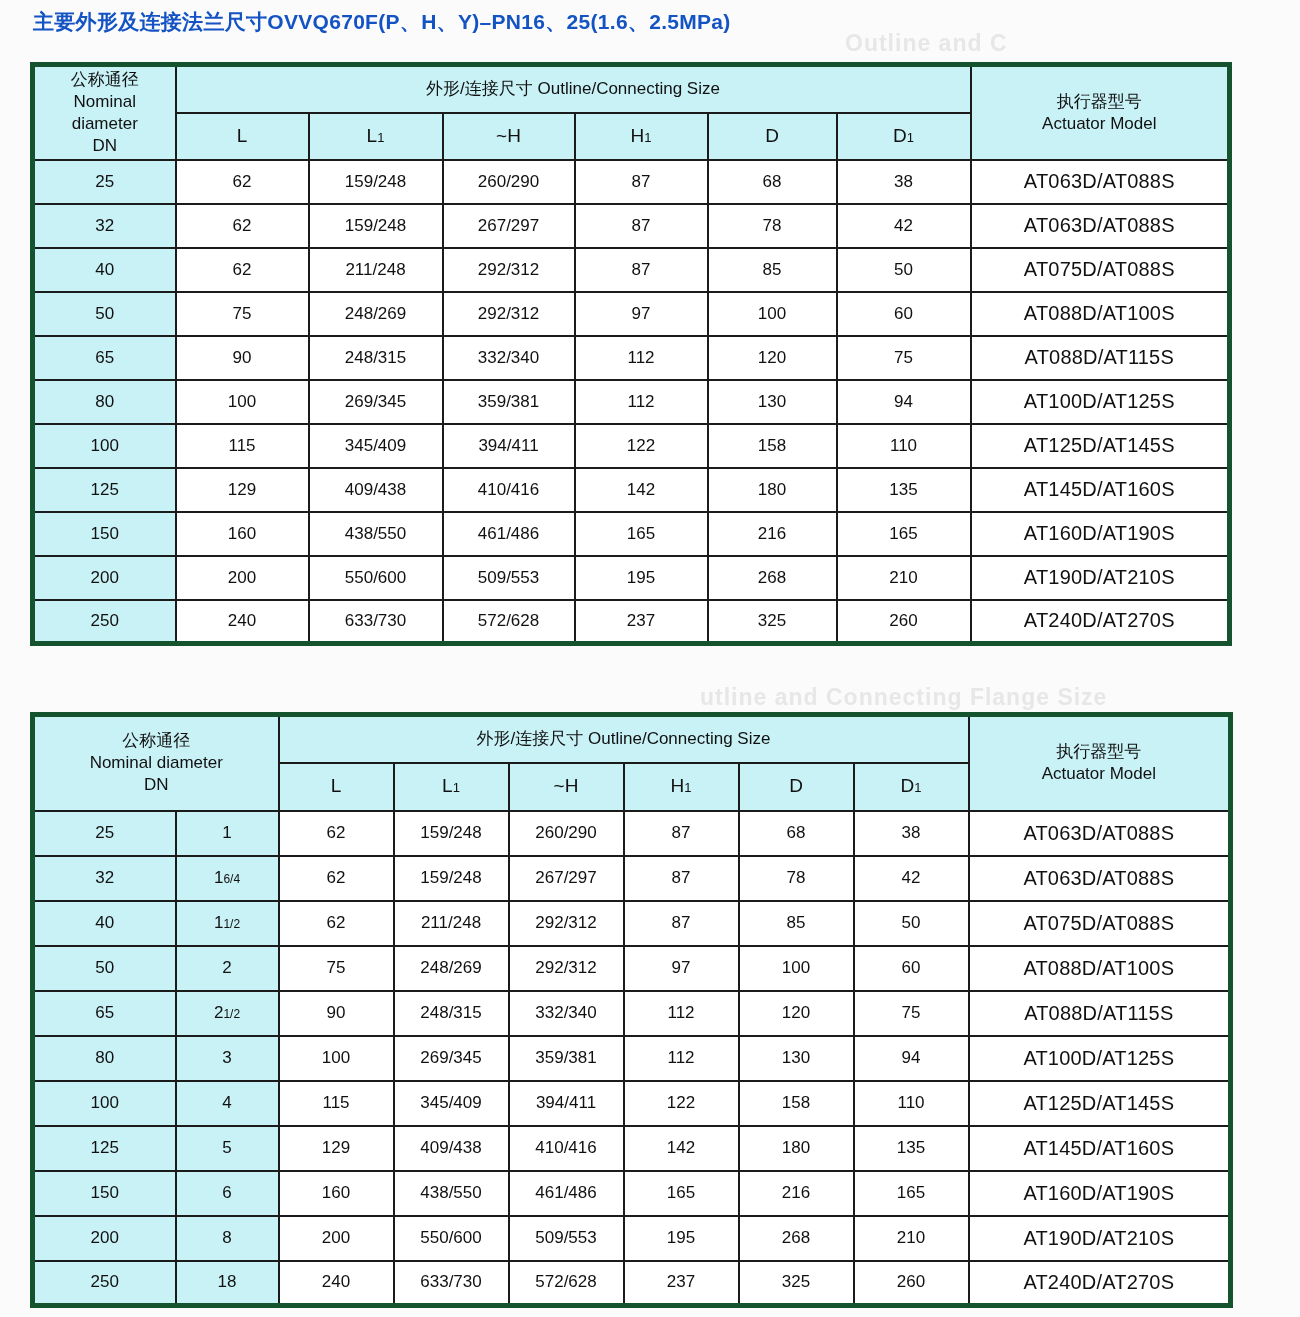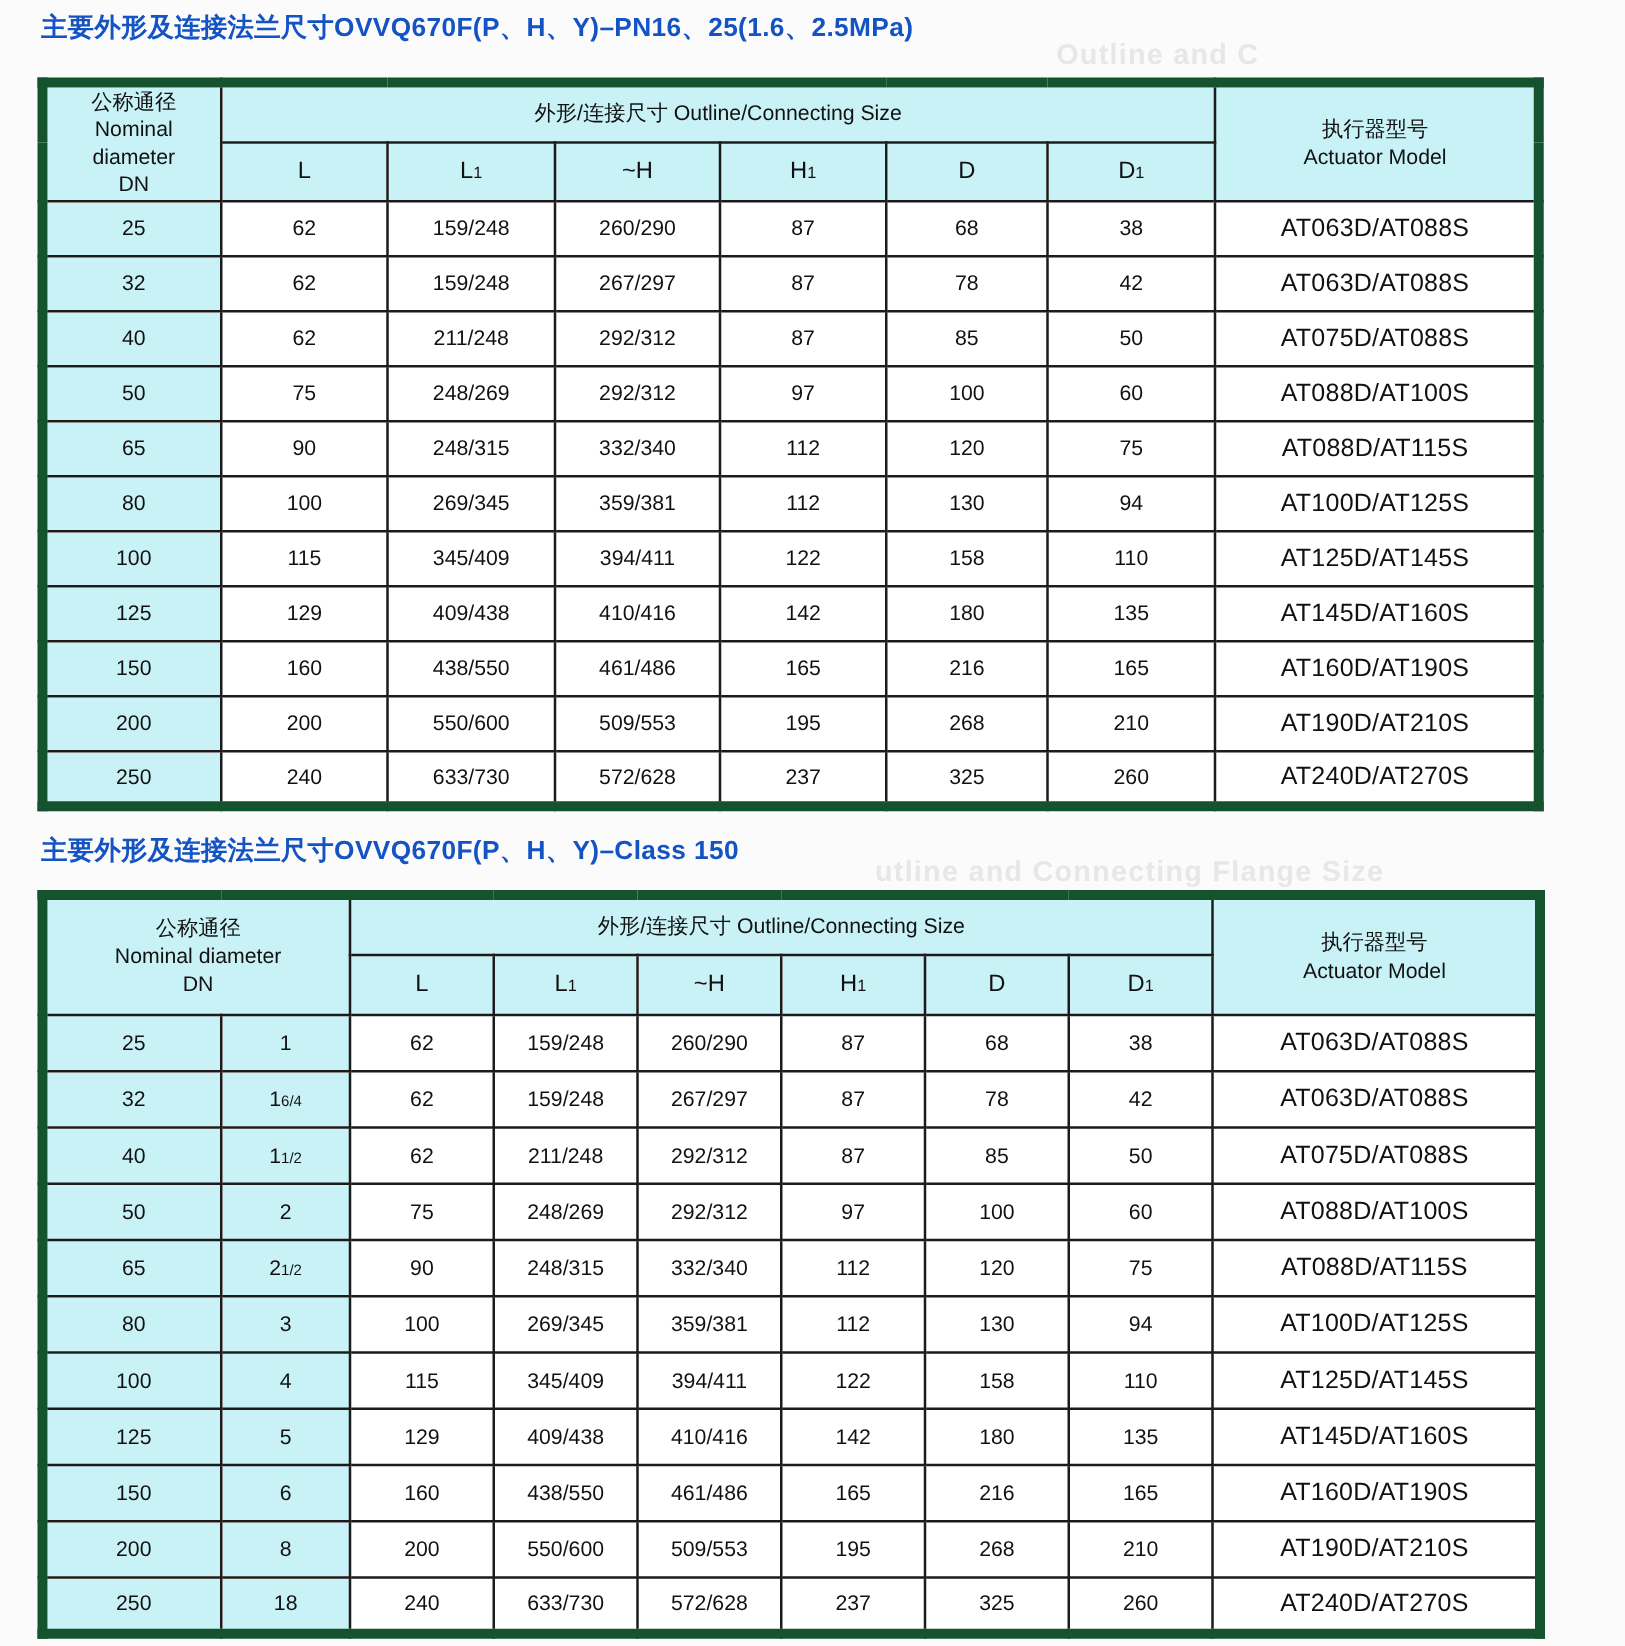--- a/index.html
+++ b/index.html
@@ -31,21 +31,21 @@
     color:#e7e7e7;
     letter-spacing:1px;
     white-space:nowrap;
     z-index:1;
   }
   table.spec {
     position:absolute;
     border-collapse:collapse;
     table-layout:fixed;
     background:#ffffff;
-    border:8px solid #14532d;
+    border:5px solid #14532d;
     z-index:2;
   }
   .spec th, .spec td {
     border:2px solid #1b1b1b;
     text-align:center;
     vertical-align:middle;
     color:#111111;
     padding:0 2px;
     overflow:hidden;
   }
@@ -211,21 +211,20 @@
           <td class="val">633/730</td>
           <td class="val">572/628</td>
           <td class="val">237</td>
           <td class="val">325</td>
           <td class="val">260</td>
           <td class="act">AT240D/AT270S</td>
         </tr>
       </tbody>
   </table>
 
-  <div class="title" style="left:33px; top:666px;">主要外形及连接法兰尺寸OVVQ670F(P、H、Y)–Class 150</div>
 
   <table class="spec" id="t2" style="left:30px; top:712px; width:1198px;">
     <colgroup>
       <col style="width:143px">
         <col style="width:103px">
         <col style="width:115px">
       <col style="width:115px">
         <col style="width:115px">
         <col style="width:115px">
       <col style="width:115px">

